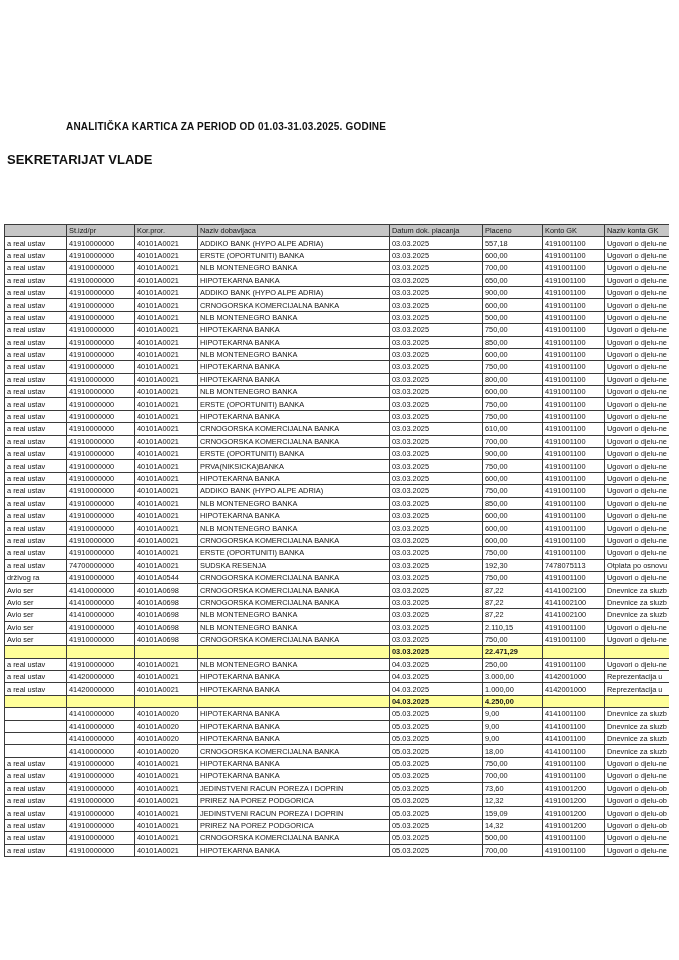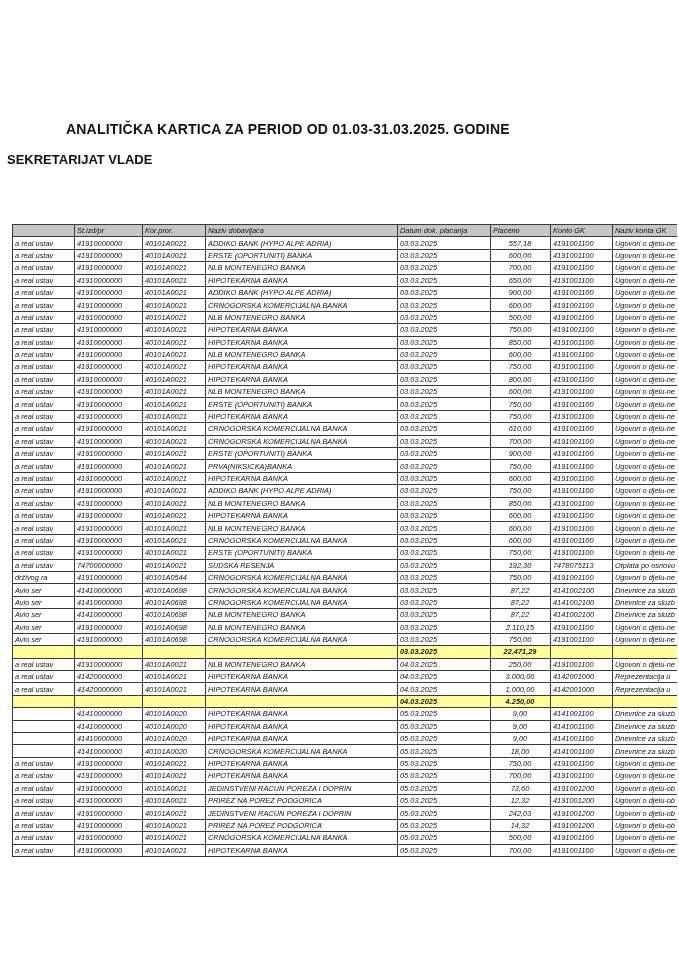--- a/index.html
+++ b/index.html
@@ -2,39 +2,39 @@
 <html><head>
 <meta charset="utf-8">
 <style>
   html,body{margin:0;padding:0;}
   body{
     width:679px;height:960px;position:relative;background:#ffffff;
     font-family:"Liberation Sans",sans-serif;color:#111;overflow:hidden;
   }
   .title{
     position:absolute;left:66px;top:121px;
-    font-size:14px;font-weight:bold;white-space:nowrap;letter-spacing:.2px;
+    font-size:10px;font-weight:bold;white-space:nowrap;letter-spacing:.2px;
   }
   .subtitle{
     position:absolute;left:7px;top:152px;
     font-size:13px;font-weight:bold;white-space:nowrap;
   }
   .table-wrap{
-    position:absolute;left:12px;top:224px;width:665px;height:637px;overflow:hidden;font-style:italic;
+    position:absolute;left:4px;top:224px;width:665px;height:637px;overflow:hidden;
   }
   table{
     border-collapse:collapse;table-layout:fixed;width:712px;
     font-size:7.4px;color:#141414;
   }
   th,td{
     border:1px solid #3a3a3a;height:11.4px;line-height:11px;
     padding:0 2px;white-space:nowrap;overflow:hidden;text-align:left;
   }
   th{background:#c6c6c6;font-weight:normal;}
-  td.num{text-align:center;padding-right:3px;}
+  td.num{text-align:left;padding-right:3px;}
   td.date{padding-right:4px;}
   tr.subtotal td{background:#ffff99;}
   tr.subtotal td.num,tr.subtotal td.date{font-weight:bold;}
 </style>
 </head>
 <body>
 
 <div class="title">ANALITIČKA KARTICA ZA PERIOD OD 01.03-31.03.2025. GODINE</div>
 <div class="subtitle">SEKRETARIJAT VLADE</div>
 
@@ -522,21 +522,21 @@
           <td class="num">12,32</td>
           <td>4191001200</td>
           <td>Ugovori o djelu-ob</td>
         </tr>
         <tr class="">
           <td>a real ustav</td>
           <td>41910000000</td>
           <td>40101A0021</td>
           <td>JEDINSTVENI RACUN POREZA I DOPRIN</td>
           <td class="date">05.03.2025</td>
-          <td class="num">242,03</td>
+          <td class="num">159,09</td>
           <td>4191001200</td>
           <td>Ugovori o djelu-ob</td>
         </tr>
         <tr class="">
           <td>a real ustav</td>
           <td>41910000000</td>
           <td>40101A0021</td>
           <td>PRIREZ NA POREZ PODGORICA</td>
           <td class="date">05.03.2025</td>
           <td class="num">14,32</td>

